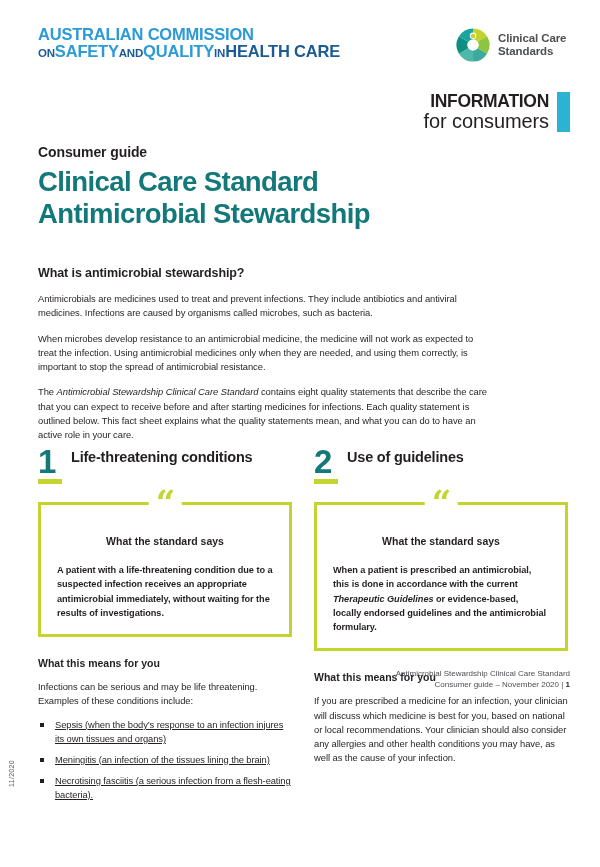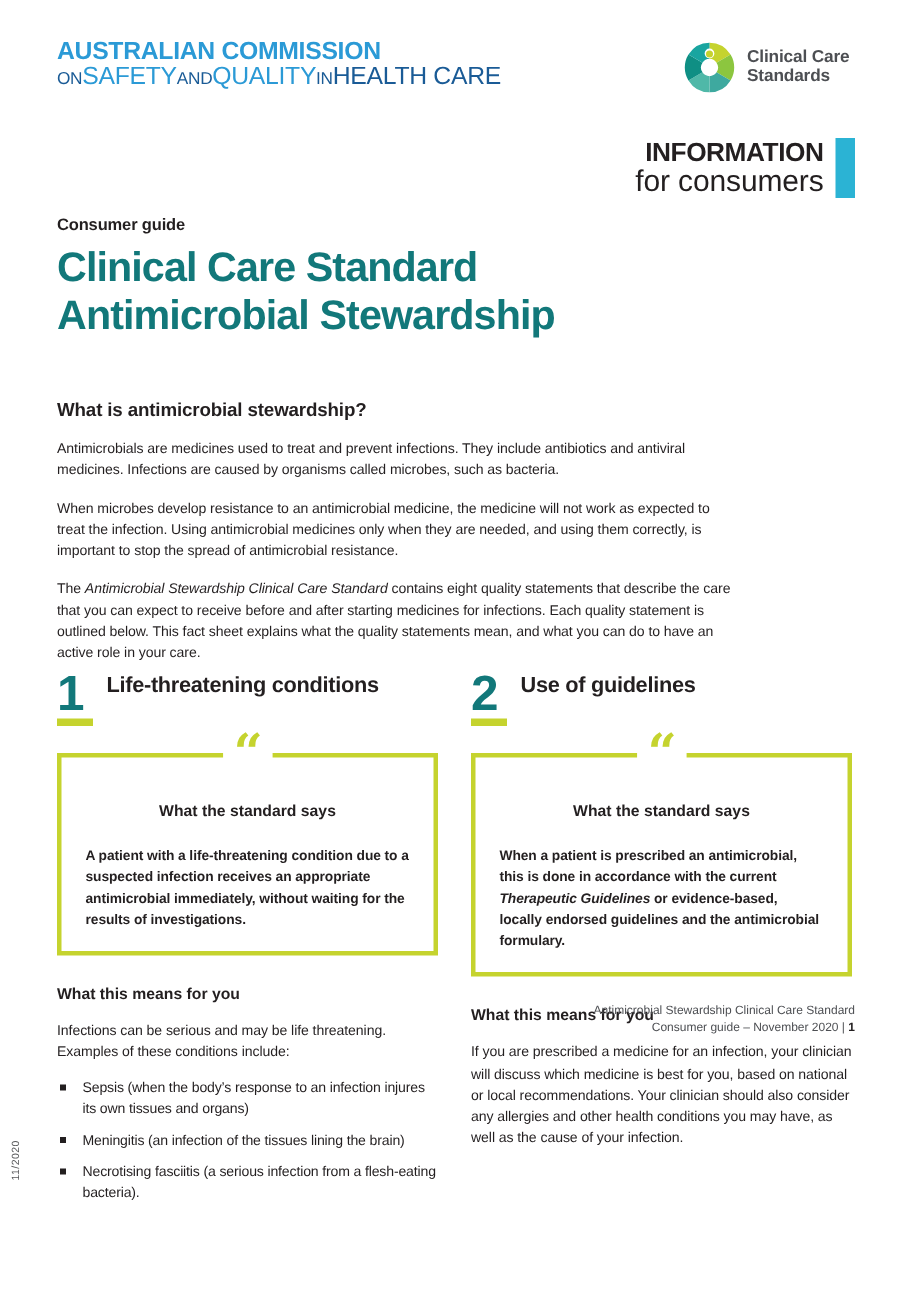--- a/index.html
+++ b/index.html
@@ -48,21 +48,21 @@
   }
   .acsqhc .l1 {
     font-size: 16.5px;
     font-weight: bold;
     letter-spacing: -0.2px;
     color: #2b9ad6;
     white-space: nowrap;
   }
   .acsqhc .l2 {
     font-size: 16.5px;
-    font-weight: normal;
+    font-weight: bold;
     letter-spacing: -0.2px;
     color: #2b9ad6;
     white-space: nowrap;
   }
   .acsqhc .dk { color: #1a5b96; }
   .acsqhc .sm { font-size: 11.5px; }
 
   
   .ccs-logo {
     position: absolute;
@@ -98,21 +98,21 @@
   }
   .info-bar {
     width: 13px;
     background: #2bb3d4;
     align-self: stretch;
   }
 
   
   .title-block { position: absolute; left: 38px; top: 144px; }
   .eyebrow {
-    font-size: 11px; font-weight: bold; color: #231f20;
+    font-size: 14px; font-weight: bold; color: #231f20;
     letter-spacing: -0.1px;
   }
   .doc-title {
     margin-top: 6px;
     font-size: 27.5px;
     font-weight: bold;
     line-height: 1.16;
     color: #12787a;
     letter-spacing: -0.6px;
   }
@@ -207,20 +207,21 @@
   }
   .means p {
     font-size: 9.4px; line-height: 1.52; color: #231f20;
     margin-bottom: 9px; letter-spacing: -0.05px;
   }
   .means ul { list-style: none; margin: 0 0 9px 0; padding: 0; }
   .means li {
     font-size: 9.4px; line-height: 1.5; color: #231f20;
     position: relative; padding-left: 17px; margin-bottom: 7px;
     letter-spacing: -0.1px;
+    text-decoration: underline;
   }
   .means li::before {
     content: "";
     position: absolute;
     left: 2px; top: 5px;
     width: 4px; height: 4px;
     background: #231f20;
   }
 
   

